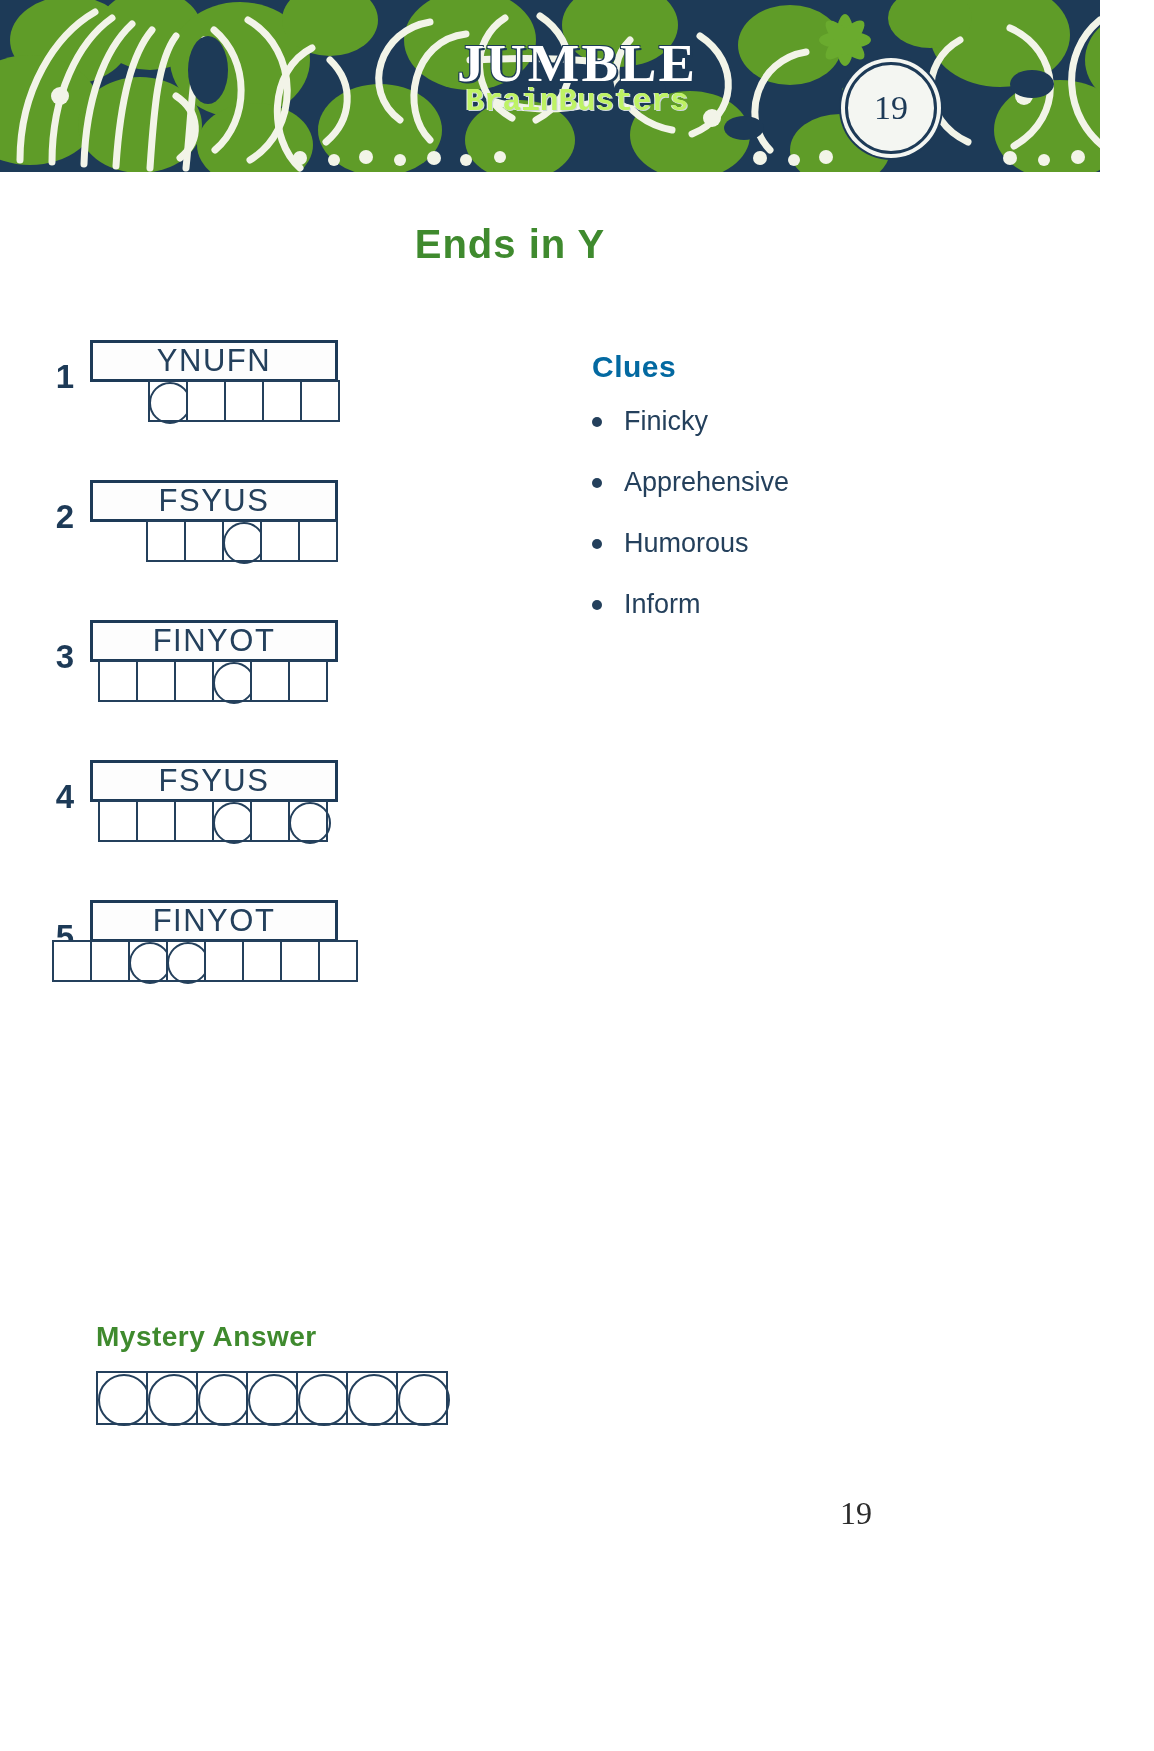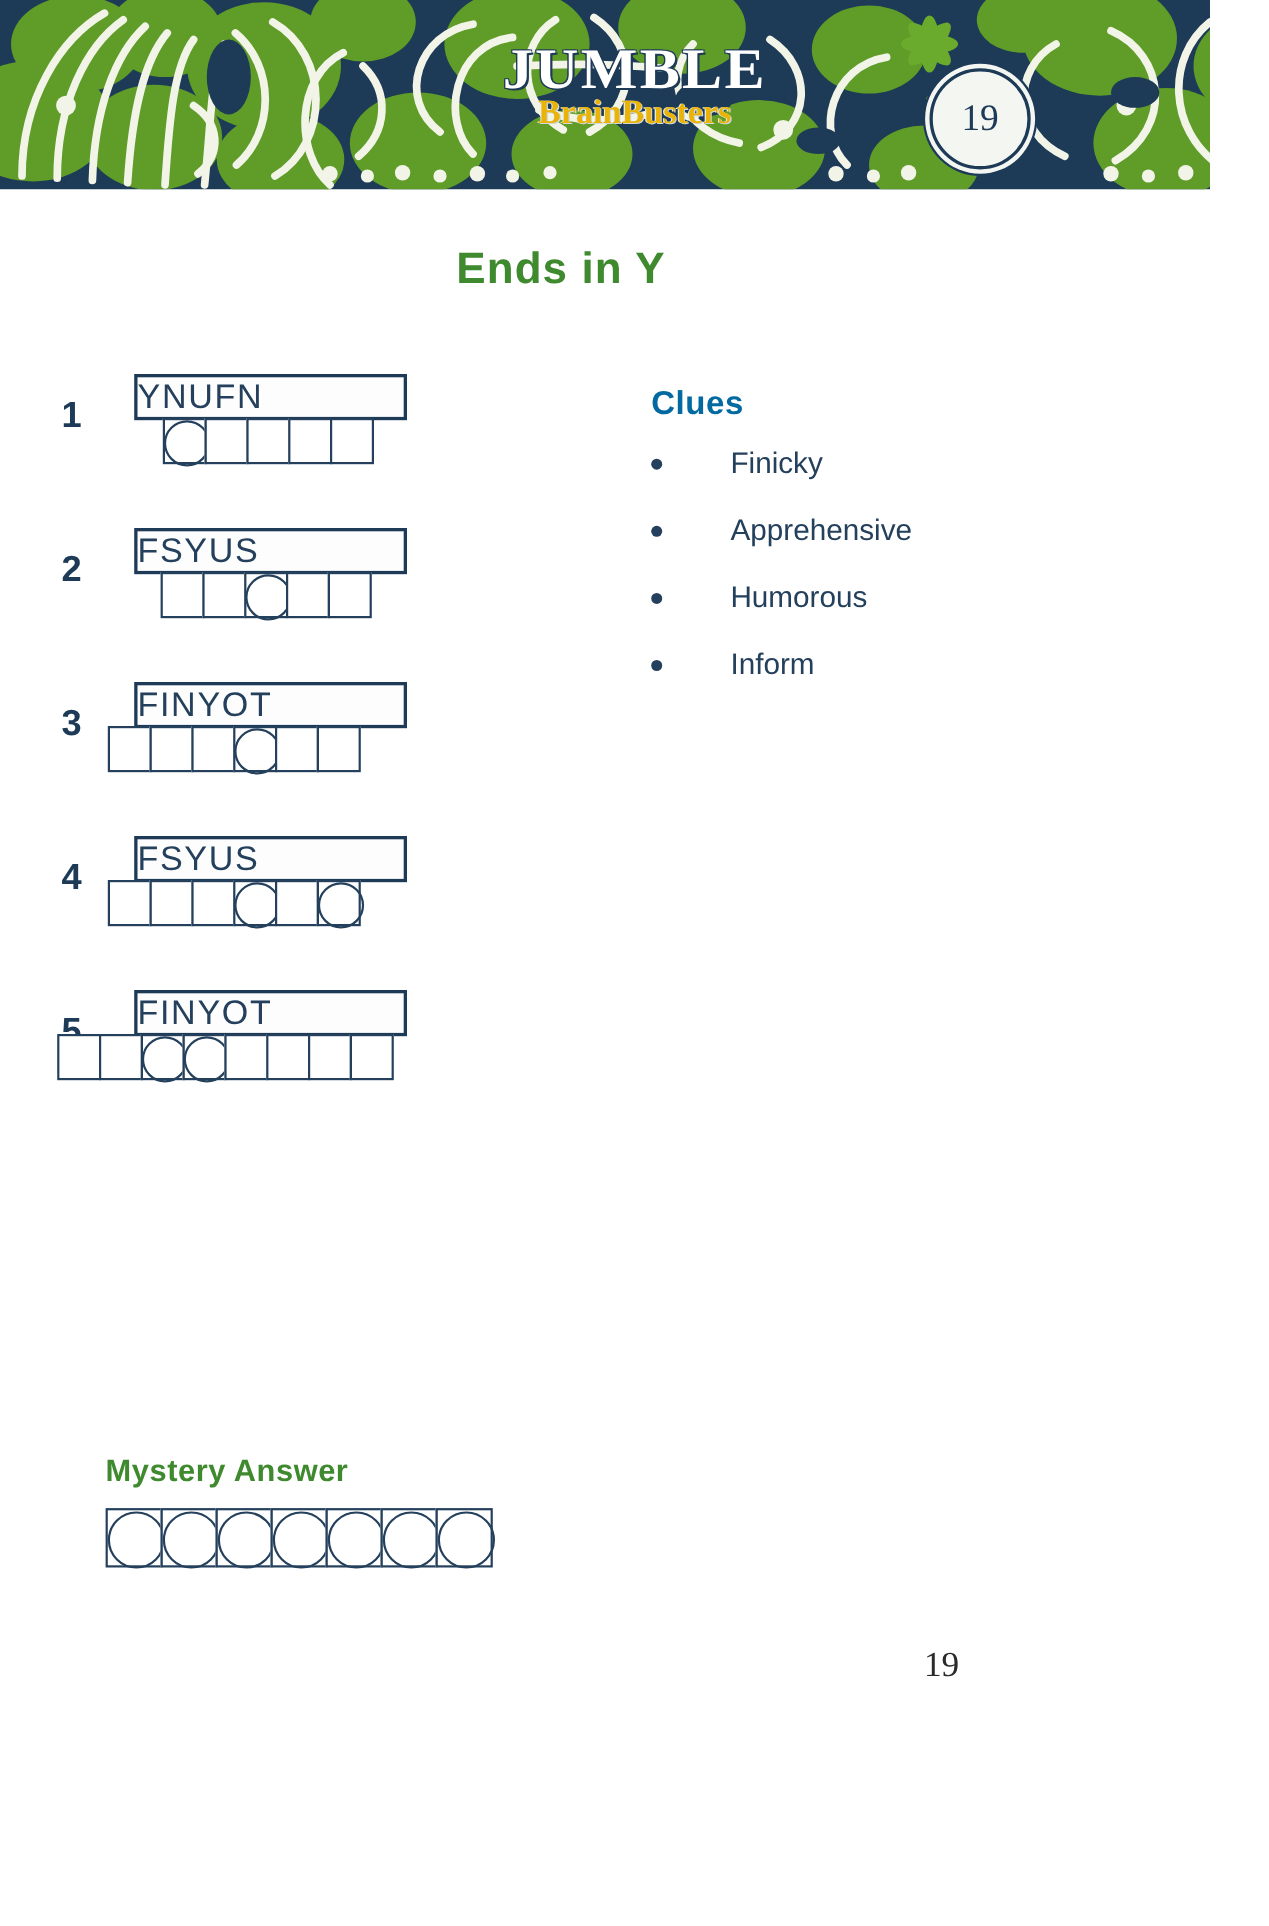--- a/index.html
+++ b/index.html
@@ -26,23 +26,23 @@
   #logo-jumble {
     font-family:"Liberation Serif", serif;
     font-size:52px; font-weight:bold; letter-spacing:2px;
     color:#ffffff;
     text-shadow: 2px 2px 0 #1d3a57, -1px -1px 0 #1d3a57, 1px -1px 0 #1d3a57, -1px 1px 0 #1d3a57;
     line-height:1;
     display:block;
     transform:scaleX(1.05);
   }
   #logo-brainbusters {
-    font-family:Liberation Serif, serif;
+    font-family:Liberation Mono, monospace;
     font-size:31px; font-weight:bold;
-    color:#eab308;
+    color:#bef264;
     text-shadow: 1px 1px 0 #cfd8de, -1px 0 0 #e8eef2;
     letter-spacing:0px;
     display:block;
     margin-top:-6px;
   }
   #chapter-badge {
     position:absolute; left:845px; top:62px;
     width:92px; height:92px; border-radius:50%;
     background:#f4f6f2;
     border:3px solid #1d3a57;
@@ -71,21 +71,21 @@
     position:absolute; left:52px; top:18px;
     font-size:33px; font-weight:bold; color:#1d3a57;
     font-family:"Liberation Sans", sans-serif;
     width:26px; text-align:center;
   }
   .word-box {
     position:absolute; left:90px; top:0;
     width:248px; height:42px;
     border:3px solid #1d3a57;
     background:#fdfdfd;
-    display:flex; align-items:center; justify-content:flex-start;margin-left:32px;
+    display:flex; align-items:center; justify-content:center;
   }
   .word-box span {
     font-size:31px; color:#24405c; letter-spacing:1.5px;
     font-family:"Liberation Sans", sans-serif;
   }
   .answer-grid {
     position:absolute; top:40px;
     display:flex;
   }
   .cell {
@@ -108,21 +108,20 @@
 
   
   #clues { position:absolute; left:592px; top:350px; width:470px; }
   #clues-heading {
     font-size:30px; font-weight:bold; color:#0369a1;
     margin-bottom:22px; letter-spacing:0.5px;
   }
   .clue-item {
     display:flex; align-items:flex-start;
     margin-bottom:30px;
-    gap:40px;
   }
   .clue-bullet {
     width:10px; height:10px; border-radius:50%;
     background:#24405c; margin-top:11px; margin-right:22px;
     flex:0 0 auto;
   }
   .clue-text {
     font-size:27px; color:#24405c; line-height:1.15;
     font-family:"Liberation Sans", sans-serif;
   }

